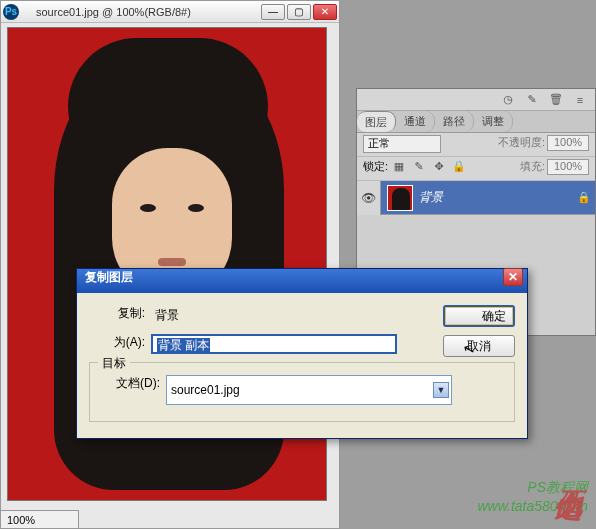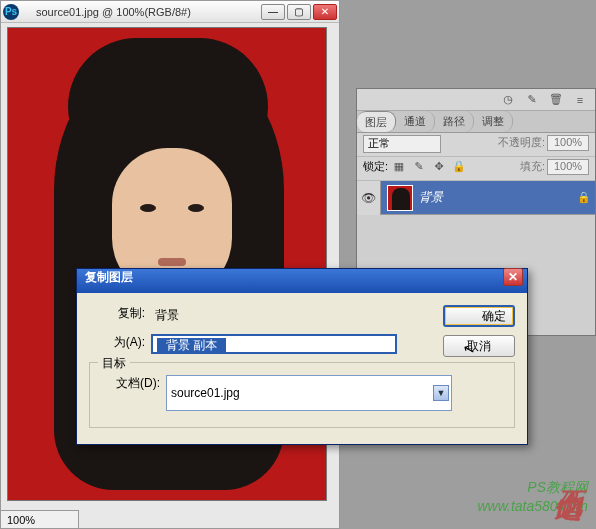--- a/index.html
+++ b/index.html
@@ -47,25 +47,25 @@
 
 .dialog{position:absolute; left:76px; top:268px; width:452px; background:#ece9d8; border:1px solid #0a246a; box-shadow:3px 3px 8px rgba(0,0,0,.4);}
 .dlg-title{height:24px; background:linear-gradient(#3b77d8,#1b4fb0); color:#fff; font-size:12px; font-weight:bold; display:flex; align-items:center; padding:0 4px 8px 8px;}
 .dlg-title span{flex:1;}
 .close-x{width:20px;height:18px;background:linear-gradient(#e88,#c33); border:1px solid #933; border-radius:2px; color:#fff; display:flex; align-items:center; justify-content:center; font-size:12px; font-weight:bold;}
 .dlg-body{padding:12px 12px 16px; font-size:12px; position:relative;}
 .row{display:flex; align-items:flex-start; margin-bottom:8px;}
 .lbl{width:56px; text-align:right; margin-right:6px;}
 .txt{flex:0 0 246px; height:20px; border:1px solid #7a9ac7; padding:1px 4px; font-size:12px; background:#fff;}
 .txt.hl{border:2px solid #2a5db0; color:#fff; }
-.txt.hl .selspan{background:#2a5db0; padding:0 9px;}
+.txt.hl .selspan{background:#2a5db0; padding:0 1px;}
 .static{padding:2px 4px;}
 .fieldset{border:1px solid #c0c0b0; margin-top:8px; padding:12px 14px 8px; position:relative;}
 .legend{position:absolute; top:-8px; left:8px; background:#ece9d8; padding:0 4px; font-size:12px;}
-.dd{flex:0 0 286px; height:36px; border:1px solid #7a9ac7; background:#fff; display:flex; align-items:center; padding:0 2px 0 4px;}
+.dd{flex:0 0 286px; height:30px; border:1px solid #7a9ac7; background:#fff; display:flex; align-items:center; padding:0 2px 0 4px;}
 .dd-v{flex:1;}
 .dd-b{width:16px;height:16px;background:linear-gradient(#dbe7f8,#a9c2e8);border:1px solid #6b8bbf;display:flex;align-items:center;justify-content:center;font-size:9px;color:#234;}
 .btns{position:absolute; right:12px; top:12px; display:flex; flex-direction:column; gap:8px;}
 .btn{width:72px; height:22px; border:1px solid #888; background:linear-gradient(#fdfdfd,#e2e2e2); font-size:12px; border-radius:3px;}
 .btn.default{border:2px solid #2a5db0; box-shadow:0 0 0 1px #f0c040 inset;padding-left:30px;}
 .cursor{position:absolute; right:40px; top:36px; font-size:14px; color:#000; transform:rotate(-15deg);}
 
 .wm{position:absolute; right:8px; bottom:12px; font-size:14px; color:#4aa24a; font-style:italic; text-align:right; line-height:1.4;margin-left:40px;}
 .wm .cn{color:#b85050; font-size:28px; font-family:"STKaiti","KaiTi",serif; text-shadow:0 0 1px #b85050; display:block; writing-mode:vertical-rl; position:absolute; right:0; bottom:48px;}
 </style>

